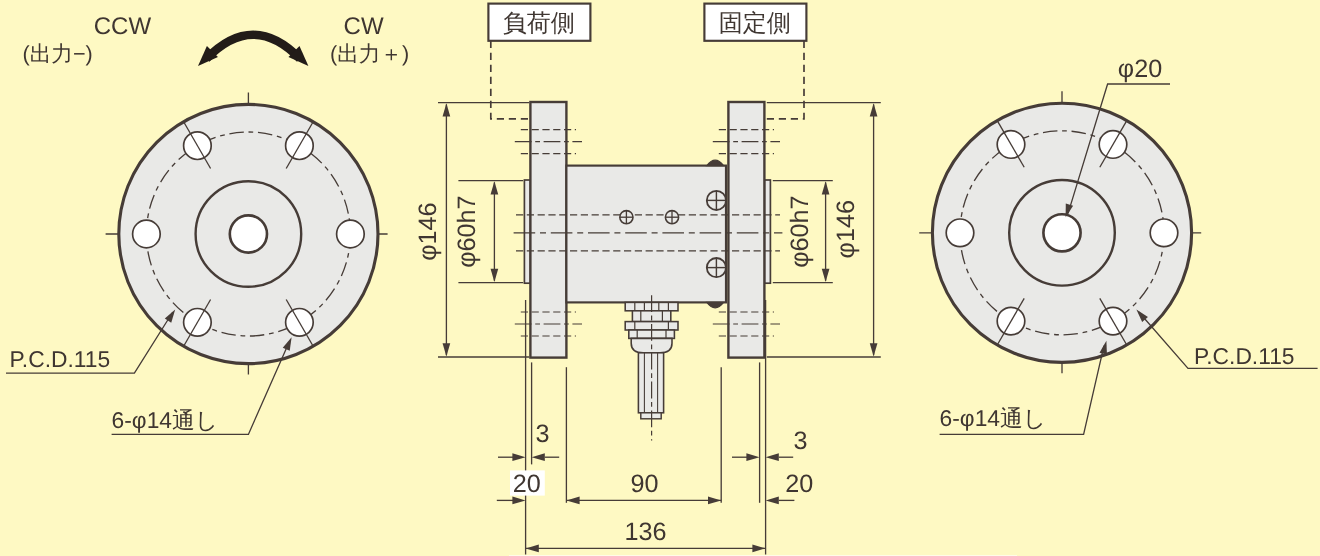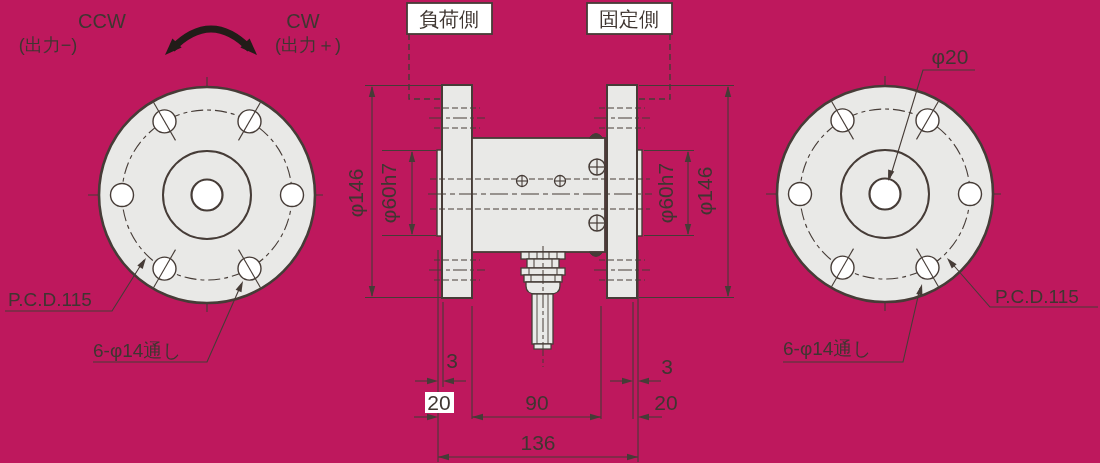--- a/index.html
+++ b/index.html
@@ -1,16 +1,16 @@
 <!DOCTYPE html>
 <html><head>
 <meta charset="utf-8">
 <style>
   html,body{margin:0;padding:0;background:#ffffff;}
-  .canvas{width:1100px;height:463px;position:relative;background:#be185d;overflow:hidden;}
+  .canvas{width:1100px;height:463px;position:relative;background:#fef9c3;overflow:hidden;}
   svg text{font-family:"Liberation Sans","DejaVu Sans",sans-serif;fill:#3f3631;}
   .dimtxt{font-size:21px;}
   .lbltxt{font-size:19px;}
 </style>
 </head>
 <body>
 
 <div class="canvas">
 <svg width="1100" height="463" viewBox="0 0 1100 463">
 

